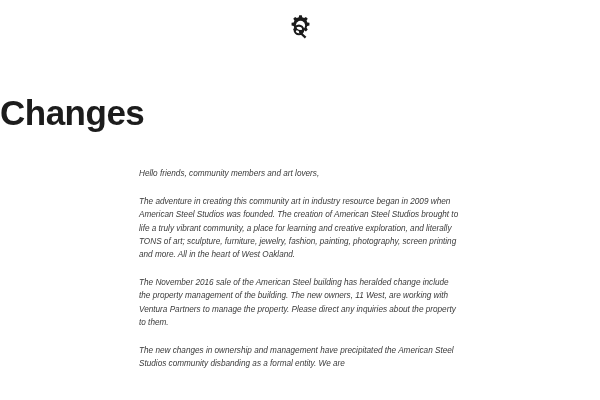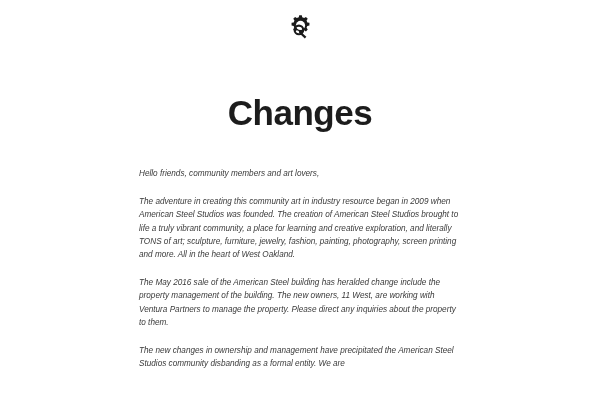--- a/index.html
+++ b/index.html
@@ -31,21 +31,21 @@
     height: 36px;
     background: #ffffff;
     display: flex;
     align-items: center;
     justify-content: center;
   }
   .logo svg {
     display: block;
   }
   .title {
-    text-align: center;
+    text-align: left;
     font-size: 35px;
     font-weight: bold;
     letter-spacing: -0.5px;
     color: #1c1c1c;
     margin: 48px 0 0 0;
     font-family: "Liberation Sans", sans-serif;
   }
   .content {
     margin: 34px auto 0 auto;
     width: 322px;
@@ -75,17 +75,17 @@
         <rect x="16.6" y="20.4" width="6.4" height="2.3" transform="rotate(42 16.6 20.4)" fill="#1a1a1a"></rect>
       </svg>
     </div>
   </div>
 
   <h1 class="title">Changes</h1>
 
   <div class="content">
     <p>Hello friends, community members and art lovers,</p>
     <p>The adventure in creating this community art in industry resource began in 2009 when American Steel Studios was founded. The creation of American Steel Studios brought to life a truly vibrant community, a place for learning and creative exploration, and literally TONS of art; sculpture, furniture, jewelry, fashion, painting, photography, screen printing and more. All in the heart of West Oakland.</p>
-    <p>The May 2016 sale of the American Steel building has heralded change include the property management of the building. The new owners, 11 West, are working with Ventura Partners to manage the property. Please direct any inquiries about the property to them.</p>
+    <p>The November 2016 sale of the American Steel building has heralded change include the property management of the building. The new owners, 11 West, are working with Ventura Partners to manage the property. Please direct any inquiries about the property to them.</p>
     <p>The new changes in ownership and management have precipitated the American Steel Studios community disbanding as a formal entity. We are</p>
   </div>
 
 </div>
 
 </body></html>

